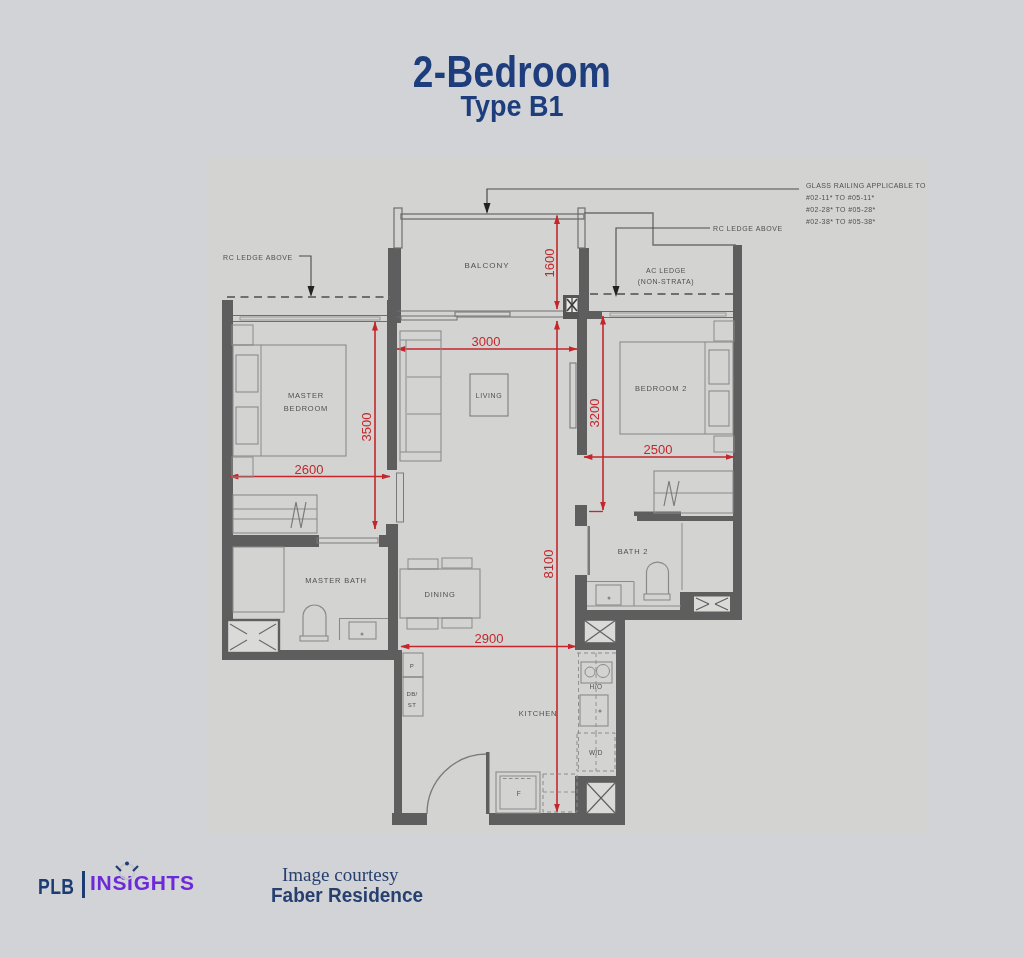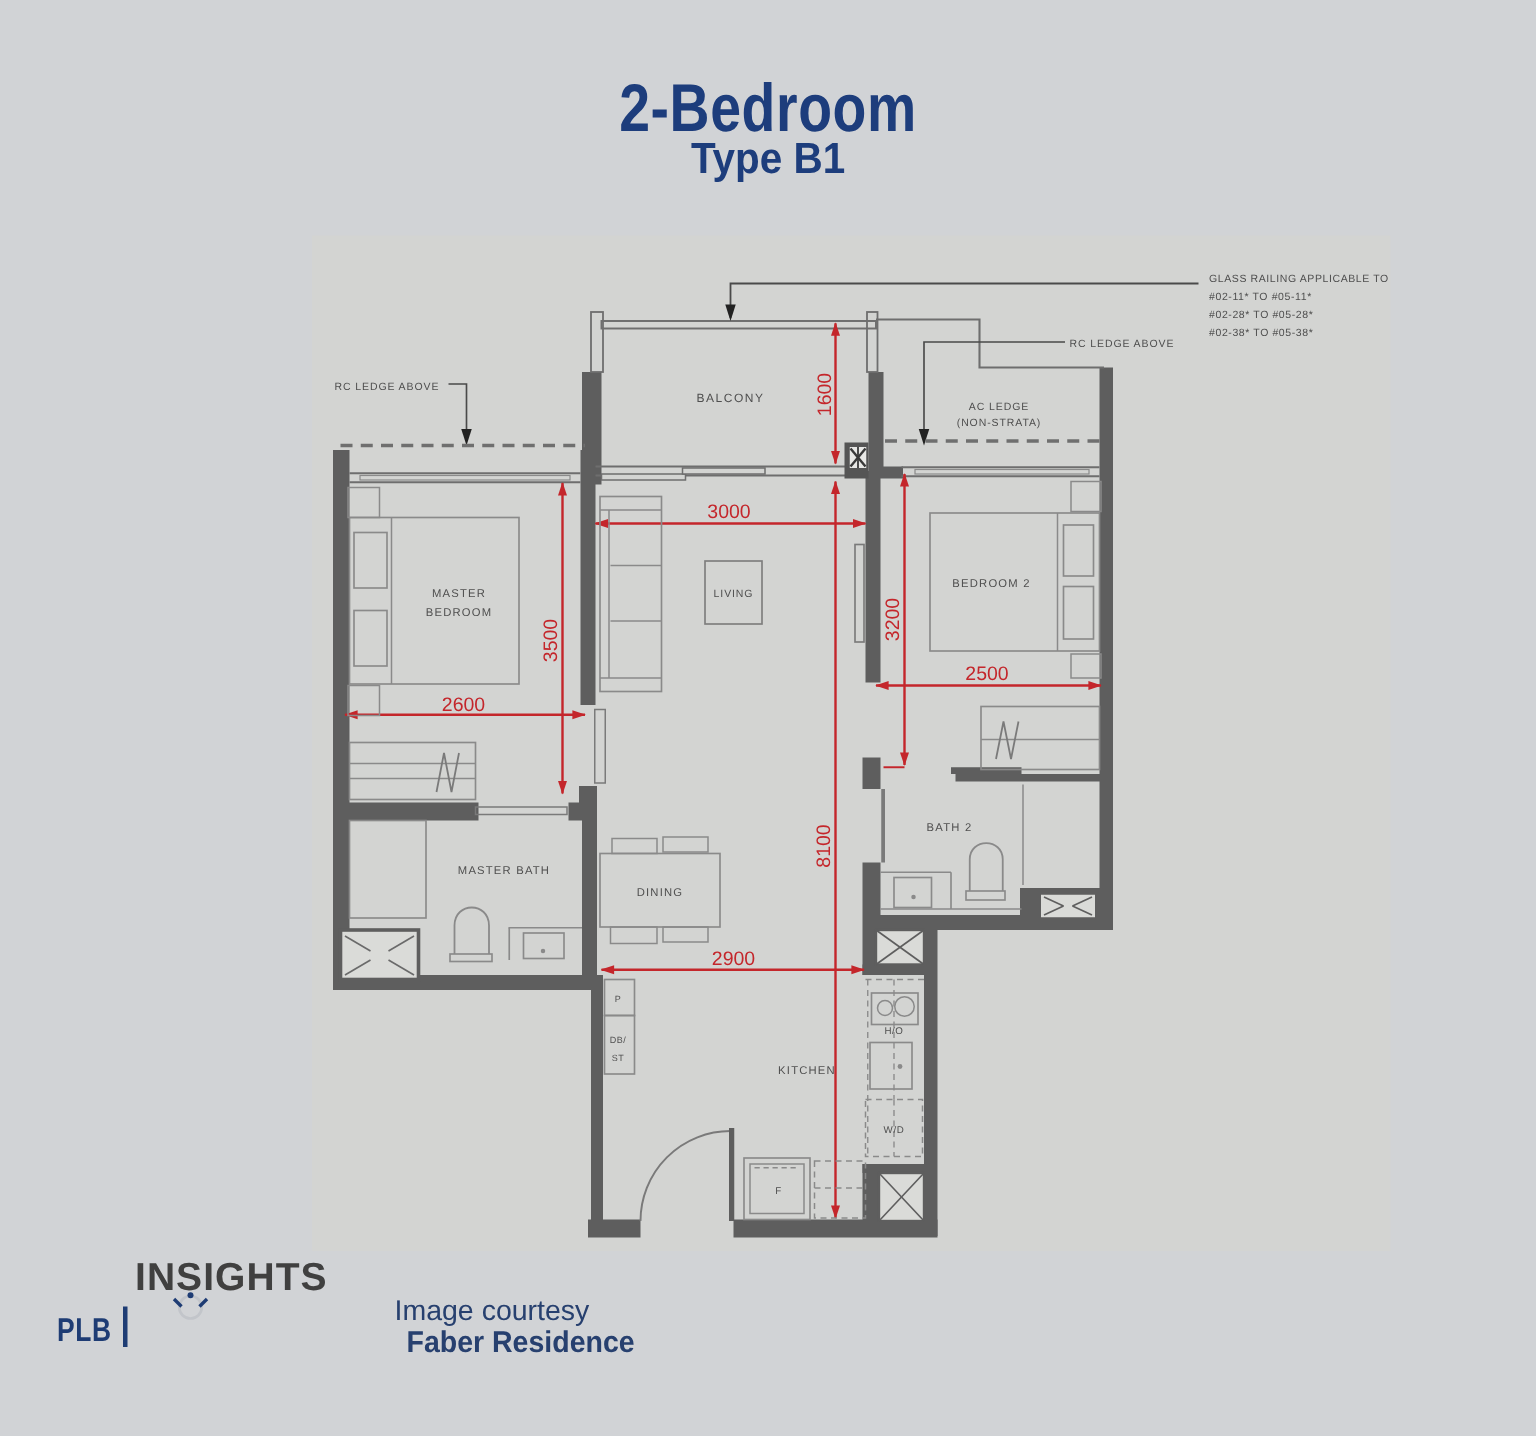--- a/index.html
+++ b/index.html
@@ -487,24 +487,24 @@
   <g>
       <text x="412" y="695.5" text-anchor="middle" font-size="6" letter-spacing="0.3" fill="#4f4f4f">DB/</text>
      <text x="412" y="707" text-anchor="middle" font-size="6" letter-spacing="0.3" fill="#4f4f4f">ST</text>
     </g>
 </svg>
 
 <div class="abs" style="left:38px;top:874px;color:#1e3c74;font-size:22px;font-weight:bold;letter-spacing:0.5px;transform:scaleX(0.8);transform-origin:0 0;">PLB</div>
 
 <div class="abs" style="left:82px;top:871px;width:3px;height:27px;background:#1e3c74;"></div>
 
-<div class="abs" style="left:90px;top:836px;color:#404040;font-size:26px;font-weight:bold;letter-spacing:0.7px;">INSIGHTS</div>
+<div class="abs" style="left:90px;top:871px;color:#6d28d9;font-size:21px;font-weight:bold;letter-spacing:0.7px;">INSIGHTS</div>
 
 <svg class="abs" style="left:105px;top:854px;" width="46" height="30" viewBox="0 0 46 30">
   <circle cx="22" cy="17.5" r="7.5" fill="none" stroke="#c2c5ca" stroke-width="1.8"></circle>
   <circle cx="22" cy="9.5" r="2" fill="#1e3c74"></circle>
   <line x1="11" y1="12" x2="16" y2="17" stroke="#1e3c74" stroke-width="2.2"></line>
   <line x1="33" y1="12" x2="28" y2="17" stroke="#1e3c74" stroke-width="2.2"></line>
 </svg>
 
-<div class="abs" style="left:263px;top:864px;color:#27406f;font-size:19px;">Image courtesy</div>
+<div class="abs" style="left:282px;top:864px;color:#27406f;font-size:19px;font-family:Liberation Serif, serif;">Image courtesy</div>
 
 <div class="abs" style="left:271px;top:884px;color:#27406f;font-size:20px;font-weight:bold;transform:scaleX(0.95);transform-origin:0 0;">Faber Residence</div>
 
 </body></html>

